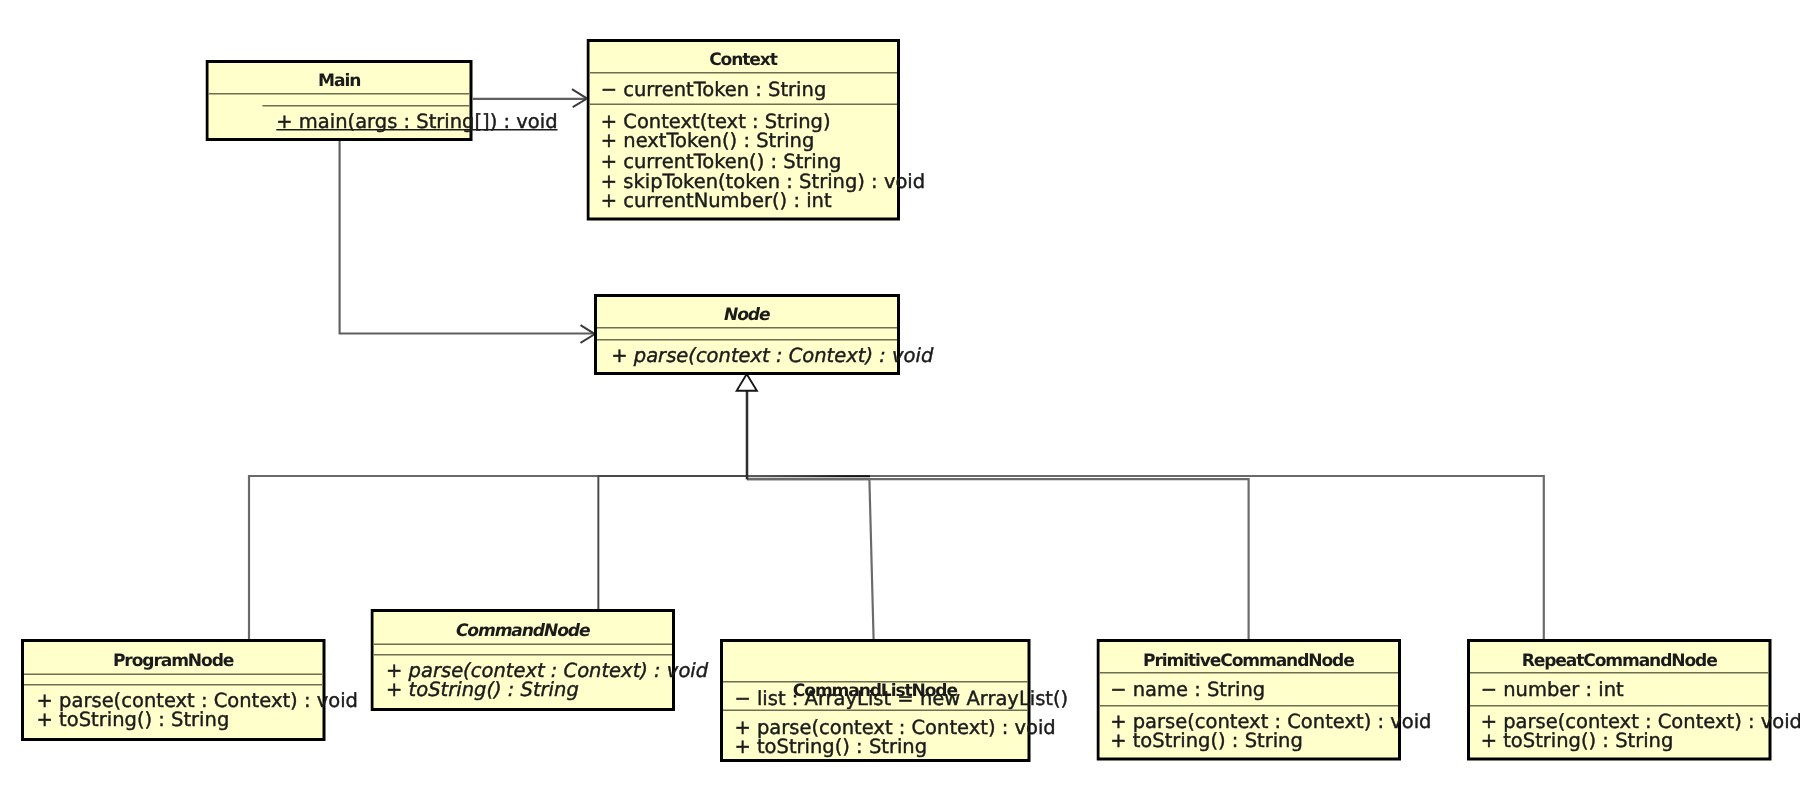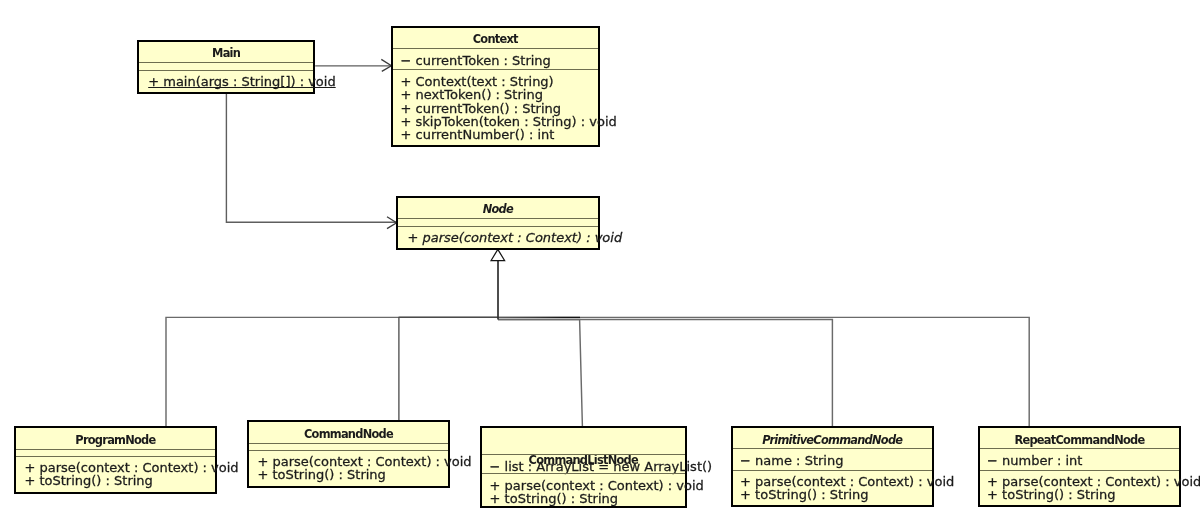--- a/index.html
+++ b/index.html
@@ -55,21 +55,21 @@
       <path d="M498.0,259.8 V319.6" stroke="#2e2e2e" stroke-width="1.7"></path>
     </g>
     <path d="M497.8,249.4 L504.6,260.5 L491.1,260.5 Z" fill="#ffffff" stroke="#151515" stroke-width="1.25" stroke-linejoin="miter"></path>
   </svg>
 
   <div class="uml" id="b-main" style="left:137.0px;top:39.6px;width:178.2px;height:54.0px;">
     <div class="sec" style="height:20.1px;">
       <div class="title" style="position:absolute;left:0;right:0;top:4.5px;">Main</div>
     </div>
     <div class="sec div" style="height:7.6px;"></div>
-    <div class="sec div rows" style="flex:1;padding:4.1px 0 0 9.2px;">
+    <div class="sec div rows" style="flex:1;padding:4.1px 0 0 9.2px;margin-left:36px;">
       <div class="row st">+ main(args : String[]) : void</div>
     </div>
   </div>
 
   <div class="uml" id="b-context" style="left:391.2px;top:26.4px;width:208.6px;height:121.4px;">
     <div class="sec" style="height:20.2px;">
       <div class="title" style="position:absolute;left:0;right:0;top:4.9px;">Context</div>
     </div>
     <div class="sec div rows" style="height:20.5px;padding:4.5px 0 0 7.5px;">
       <div class="row">− currentToken : String</div>
@@ -97,21 +97,21 @@
     <div class="sec" style="height:20.8px;padding-left:11px;">
       <div class="title" style="position:absolute;left:0;right:0;top:5.7px;">ProgramNode</div>
     </div>
     <div class="sec div" style="height:7.3px;"></div>
     <div class="sec div rows" style="flex:1;padding:3.9px 0 0 8.4px;">
       <div class="row">+ parse(context : Context) : void</div>
       <div class="row">+ toString() : String</div>
     </div>
   </div>
 
-  <div class="uml" id="b-commandnode" style="left:247.3px;top:420px;width:202.9px;height:68.0px;">
+  <div class="uml" id="b-commandnode" style="left:247.3px;top:406px;width:202.9px;height:68.0px;font-style:italic;">
     <div class="sec" style="height:20.8px;">
       <div class="title" style="position:absolute;left:0;right:0;top:5.7px;">CommandNode</div>
     </div>
     <div class="sec div" style="height:7.3px;"></div>
     <div class="sec div rows" style="flex:1;padding:3.9px 0 0 8.4px;">
       <div class="row">+ parse(context : Context) : void</div>
       <div class="row">+ toString() : String</div>
     </div>
   </div>
 
@@ -122,21 +122,21 @@
     <div class="sec div rows" style="height:21.5px;padding:5.2px 0 0 7.6px;">
       <div class="row">− list : ArrayList = new ArrayList()</div>
     </div>
     <div class="sec div rows" style="flex:1;padding:4.6px 0 0 7.6px;">
       <div class="row">+ parse(context : Context) : void</div>
       <div class="row">+ toString() : String</div>
     </div>
   </div>
 
   <div class="uml" id="b-primitivecommandnode" style="left:731.2px;top:426.2px;width:202.5px;height:80.8px;">
-    <div class="sec" style="height:20.3px;font-style:italic;">
+    <div class="sec" style="height:20.3px;">
       <div class="title" style="position:absolute;left:0;right:0;top:5.7px;">PrimitiveCommandNode</div>
     </div>
     <div class="sec div rows" style="height:21.5px;padding:5.2px 0 0 7.1px;">
       <div class="row">− name : String</div>
     </div>
     <div class="sec div rows" style="flex:1;padding:4.4px 0 0 7.1px;">
       <div class="row">+ parse(context : Context) : void</div>
       <div class="row">+ toString() : String</div>
     </div>
   </div>

